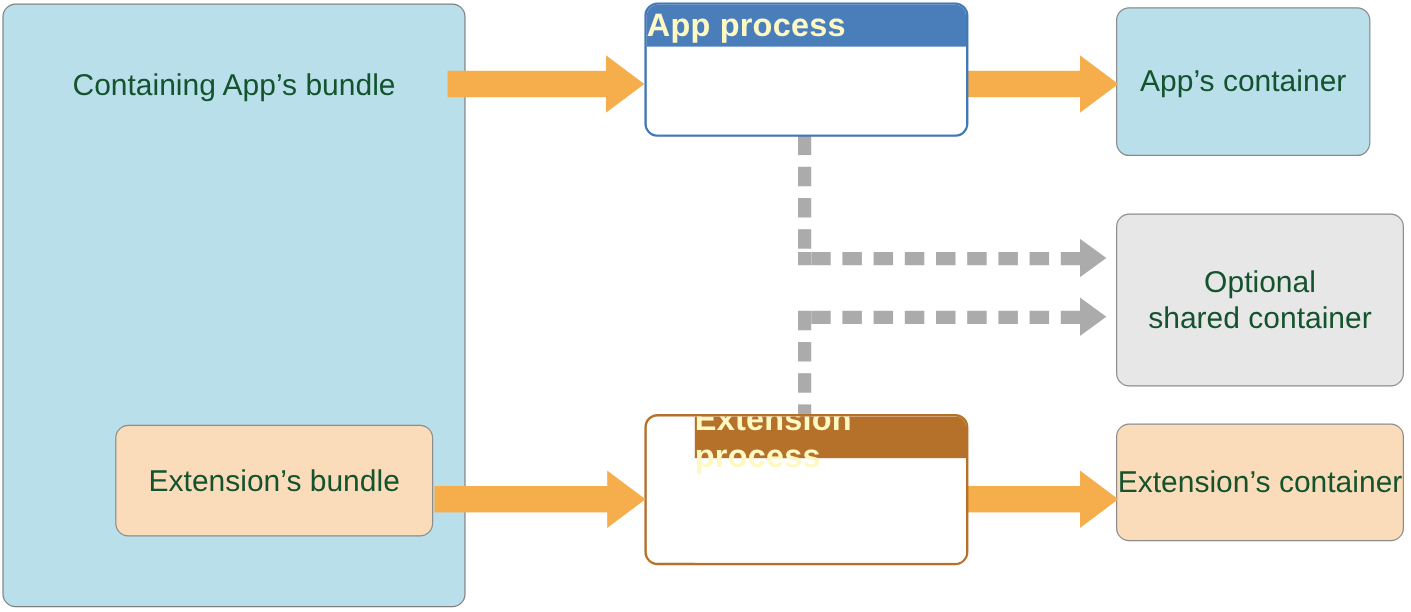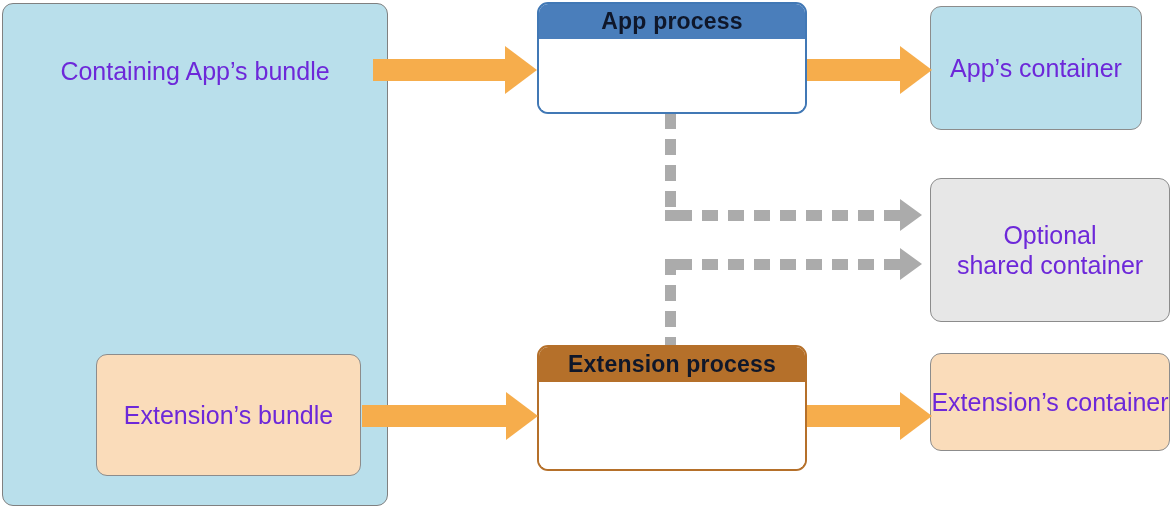--- a/index.html
+++ b/index.html
@@ -19,21 +19,21 @@
   }
 
   .box {
     position: absolute;
     box-sizing: border-box;
     border-radius: 11px;
     display: flex;
     align-items: center;
     justify-content: center;
     text-align: center;
-    color: #6d28d9;
+    color: #14532d;
     font-size: 25px;
     line-height: 1.2;
   }
 
   
   .panel-containing {
     left: 2px;
     top: 3px;
     width: 386px;
     height: 503px;
@@ -42,44 +42,43 @@
     align-items: flex-start;
     justify-content: center;
     padding-top: 52px;
   }
 
   
   .box-ext-bundle {
     left: 96px;
     top: 354px;
     width: 265px;
-    height: 122px;
+    height: 93px;
     background: #fadcba;
     border: 1.5px solid #8c8c8c;
     z-index: 4;
   }
 
   
   .process {
     position: absolute;
     box-sizing: border-box;
     border-radius: 11px;
     overflow: hidden;
     z-index: 5;
   }
   .process-header {
     box-sizing: border-box;
     width: 100%;
     height: 35px;
     display: flex;
     align-items: center;
-    justify-content: center;
-    color: #0f172a;
+    color: #fef9c3;
     font-weight: bold;
-    font-size: 23px;
+    font-size: 27px;
     letter-spacing: 0.2px;
   }
   .process-body {
     box-sizing: border-box;
     width: 100%;
     height: calc(100% - 35px);
     background: #ffffff;
   }
 
   .process-app {
@@ -90,20 +89,21 @@
     border: 2px solid #4178b5;
   }
   .process-app .process-header { background: #4a7ebb; }
 
   .process-ext {
     left: 537px;
     top: 345px;
     width: 270px;
     height: 126px;
     border: 2px solid #b5702a;
+    padding-left: 40px;
   }
   .process-ext .process-header { background: #b5702a; }
 
   
   .box-app-container {
     left: 930px;
     top: 6px;
     width: 212px;
     height: 124px;
     background: #b9dfeb;

